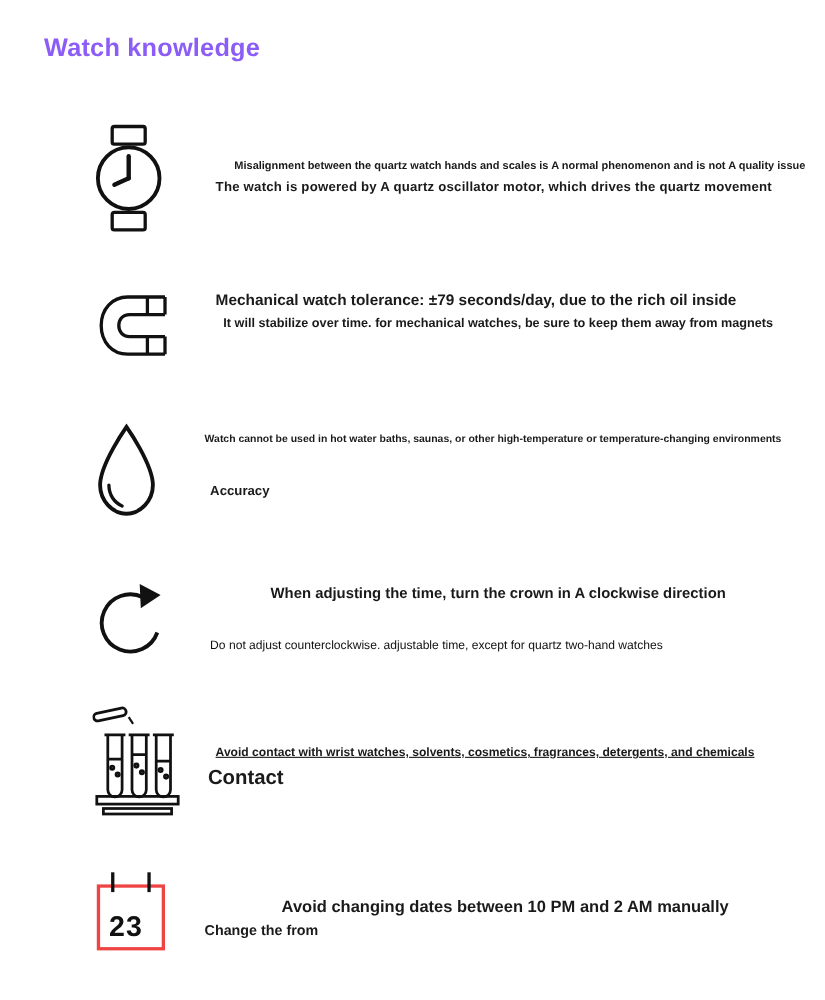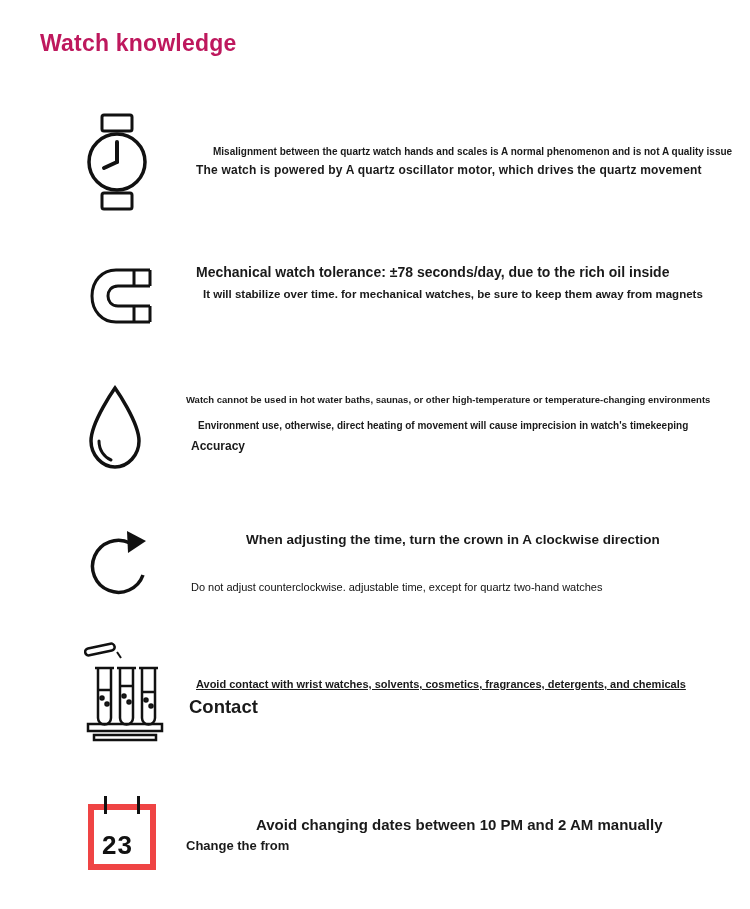--- a/index.html
+++ b/index.html
@@ -4,21 +4,21 @@
 <style>
   html,body{margin:0;padding:0;}
   body{
     width:750px;height:909px;background:#ffffff;
     font-family:"Liberation Sans", sans-serif;
     color:#1a1a1a;position:relative;overflow:hidden;
   }
   .page{position:absolute;inset:0;}
   .title{
     position:absolute;left:40px;top:30px;margin:0;
-    font-size:23px;font-weight:700;color:#be185d;letter-spacing:.2px;
+    font-size:23px;font-weight:700;color:#8b5cf6;letter-spacing:.2px;
   }
   .section{position:absolute;left:0;width:750px;margin-left:46px;}
   .icon{position:absolute;}
   .ln{position:absolute;margin:0;white-space:nowrap;color:#1a1a1a;}
 
   
   #sec0{top:112px;height:120px;}
   #sec1{top:258px;height:90px;}
   #sec2{top:380px;height:110px;}
   #sec3{top:520px;height:90px;}
@@ -43,21 +43,21 @@
 
   .s4a{left:150px;top:38px;font-size:11px;font-weight:700;text-decoration:underline;}
   .s4b{left:143px;top:56px;font-size:18.5px;font-weight:700;}
 
   .s5a{left:210px;top:30px;font-size:15px;font-weight:700;}
   .s5b{left:140px;top:52px;font-size:13px;font-weight:700;}
 
   
   .calendar-box{
     position:absolute;left:42px;top:18px;width:56px;height:54px;
-    border:6px solid #ef4444;background:#fff;
+    border:3px solid #ef4444;background:#fff;
   }
   .cal-tick{
     position:absolute;top:-14px;width:3px;height:18px;background:#111;
   }
   .cal-tick.left{left:10px;}
   .cal-tick.right{right:10px;}
   .cal-num{
     position:absolute;left:8px;bottom:3px;
     font-size:26px;font-weight:700;color:#111;letter-spacing:1px;
   }
@@ -84,33 +84,32 @@
   </section>
 
   <section class="section" id="sec1">
     <div class="icon" style="left:42px;top:8px;">
       <svg width="66" height="60" viewBox="0 0 66 60" fill="none" stroke="#111" stroke-width="3">
         <path d="M62 4 H28 C14 4 4 15 4 30 C4 45 14 56 28 56 H62"></path>
         <path d="M62 20 H30 C23 20 20 25 20 30 C20 35 23 40 30 40 H62"></path>
         <path d="M62 4 V20 M62 40 V56 M46 4 V20 M46 40 V56"></path>
       </svg>
     </div>
-    <p class="ln s1a">Mechanical watch tolerance: ±78 seconds/day, due to the rich oil inside</p>
+    <p class="ln s1a">Mechanical watch tolerance: ±79 seconds/day, due to the rich oil inside</p>
     <p class="ln s1b">It will stabilize over time. for mechanical watches, be sure to keep them away from magnets</p>
   </section>
 
   <section class="section" id="sec2">
     <div class="icon" style="left:40px;top:4px;">
       <svg width="58" height="88" viewBox="0 0 58 88" fill="none" stroke="#111">
         <path d="M29 4 C29 4 5 38 5 57 C5 71 16 83 29 83 C42 83 53 71 53 57 C53 38 29 4 29 4 Z" stroke-width="3.5"></path>
         <path d="M13 57 C13 66 18 73 25 76" stroke-width="3" stroke-linecap="round"></path>
       </svg>
     </div>
     <p class="ln s2a">Watch cannot be used in hot water baths, saunas, or other high-temperature or temperature-changing environments</p>
-    <p class="ln s2b">Environment use, otherwise, direct heating of movement will cause imprecision in watch's timekeeping</p>
     <p class="ln s2c">Accuracy</p>
   </section>
 
   <section class="section" id="sec3">
     <div class="icon" style="left:40px;top:6px;">
       <svg width="66" height="70" viewBox="0 0 66 70" fill="none" stroke="#111">
         <path d="M57 49 A26 26 0 1 1 44 17" stroke-width="3.5"></path>
         <polygon points="41,5 60,15 42,27" fill="#111" stroke="none"></polygon>
       </svg>
     </div>

